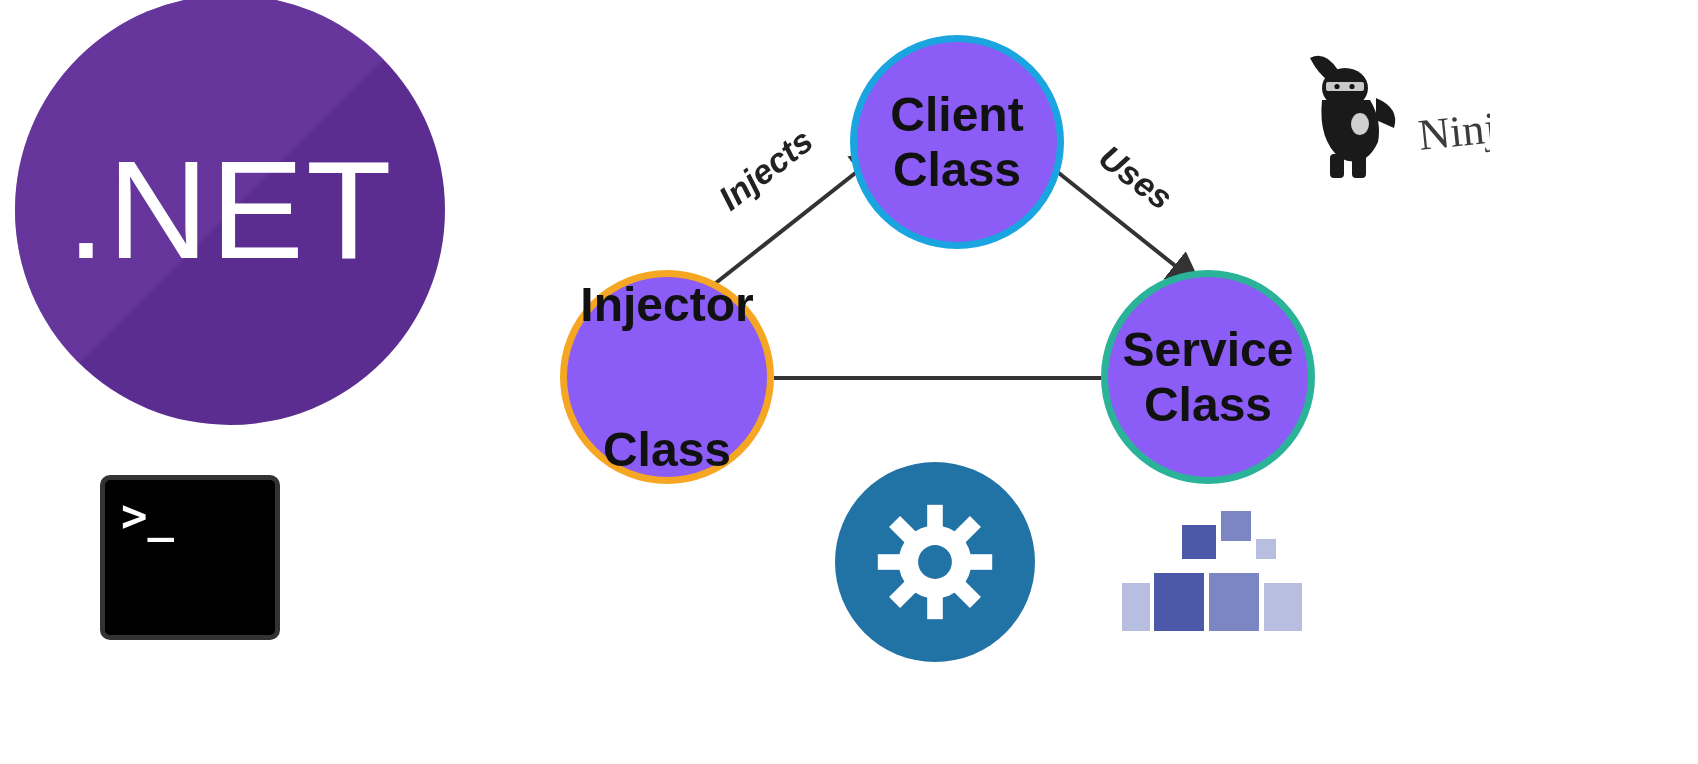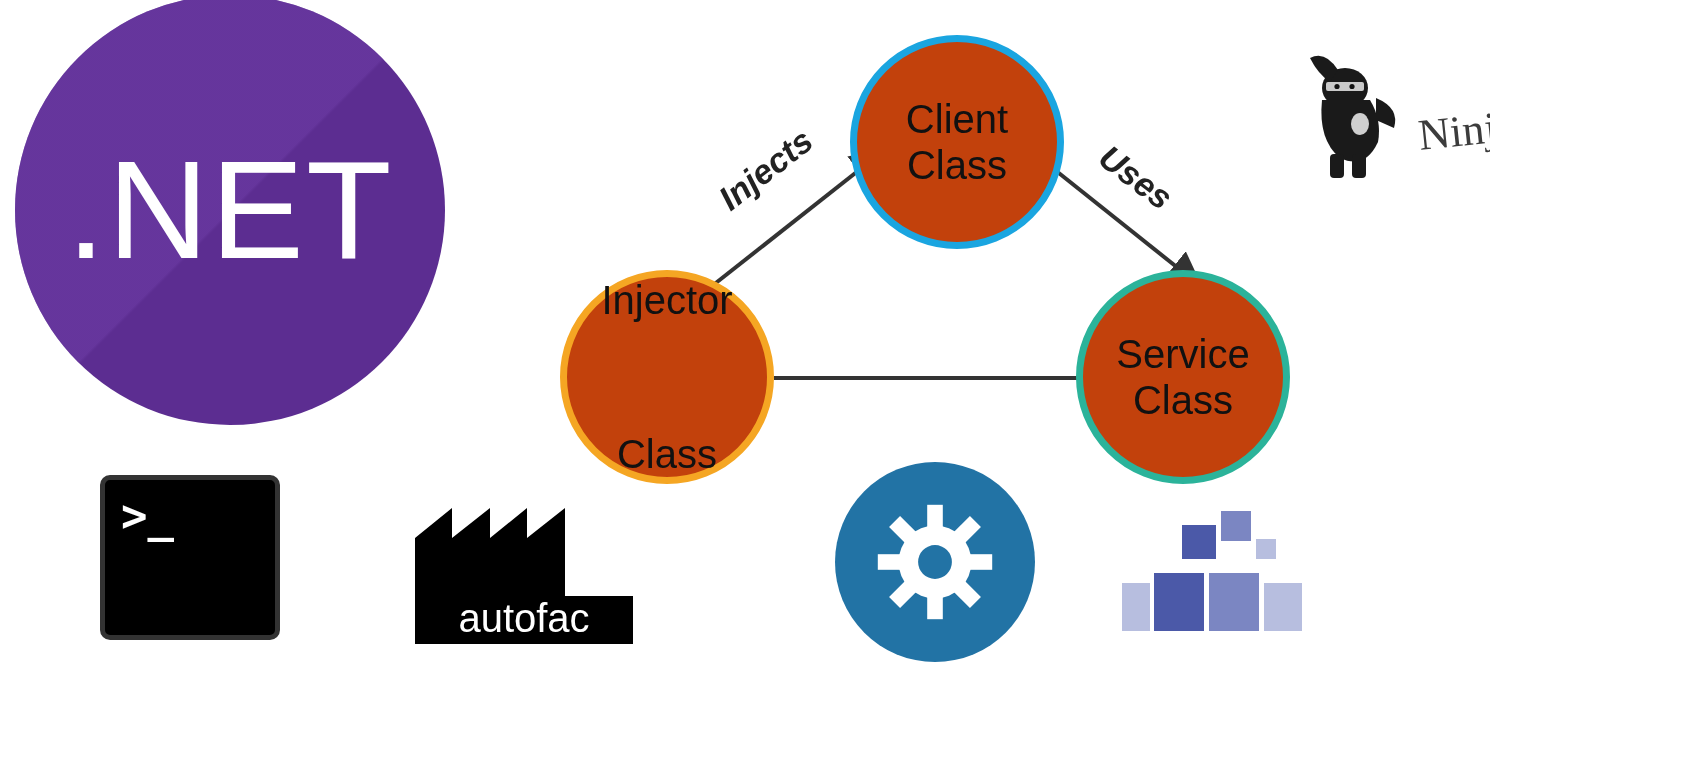--- a/index.html
+++ b/index.html
@@ -24,24 +24,24 @@
   .gear-badge svg{width:130px;height:130px;}
 
   
   .castle{position:absolute;left:1122px;top:505px;width:190px;height:140px;}
   .castle svg{width:100%;height:100%;}
 
   
   .ninject{position:absolute;left:1290px;top:50px;width:200px;height:140px;}
 
   
-  .node{position:absolute;border-radius:50%;background:#c2410c;display:flex;flex-direction:column;align-items:center;justify-content:center;font-family:'Trebuchet MS','Comic Sans MS',cursive,sans-serif;font-size:40px;line-height:1.15;color:#111;font-weight:400;}
+  .node{position:absolute;border-radius:50%;background:#8b5cf6;display:flex;flex-direction:column;align-items:center;justify-content:center;font-family:'Trebuchet MS','Comic Sans MS',cursive,sans-serif;font-size:48px;line-height:1.15;color:#111;font-weight:700;}
   .node-injector{left:560px;top:270px;width:200px;height:200px;border:7px solid #f5a623;justify-content:space-between;}
   .node-client  {left:850px;top:35px;width:200px;height:200px;border:7px solid #1aa5e0;}
-  .node-service {left:1076px;top:270px;width:200px;height:200px;border:7px solid #2bb39a;}
+  .node-service {left:1101px;top:270px;width:200px;height:200px;border:7px solid #2bb39a;}
 
   .edge-label{position:absolute;font-family:'Trebuchet MS','Comic Sans MS',cursive,sans-serif;font-weight:700;font-size:34px;font-style:italic;color:#222;}
   .lbl-injects{left:712px;top:150px;transform:rotate(-38deg);}
   .lbl-uses   {left:1095px;top:158px;transform:rotate(37deg);}
 
   .arrows{position:absolute;left:0;top:0;width:1698px;height:764px;pointer-events:none;}
 </style>
 </head>
 <body>
 
@@ -51,27 +51,20 @@
     <div class="net-circle">
       <div class="net-shine"></div>
     </div>
     <div class="net-text">.NET</div>
   </div>
 
   <div class="terminal">
     <div class="prompt">&gt;_</div>
   </div>
 
-  <div class="autofac">
-    <svg viewBox="0 0 225 166">
-      <polygon points="0,120 0,60 37,30 37,60 75,30 75,60 112,30 112,60 150,30 150,120" fill="#000"></polygon>
-      <rect x="0" y="118" width="218" height="48" fill="#000"></rect>
-      <text x="109" y="154" text-anchor="middle" fill="#fff" font-size="40" font-family="Arial,Helvetica,sans-serif">autofac</text>
-    </svg>
-  </div>
 
   <div class="gear-badge">
     <svg viewBox="0 0 100 100">
       <g fill="#fff">
         <circle cx="50" cy="50" r="28"></circle>
         <rect x="44" y="6" width="12" height="18"></rect>
         <rect x="44" y="76" width="12" height="18"></rect>
         <rect x="6" y="44" width="18" height="12"></rect>
         <rect x="76" y="44" width="18" height="12"></rect>
         <rect x="44" y="6" width="12" height="18" transform="rotate(45 50 50)"></rect>

